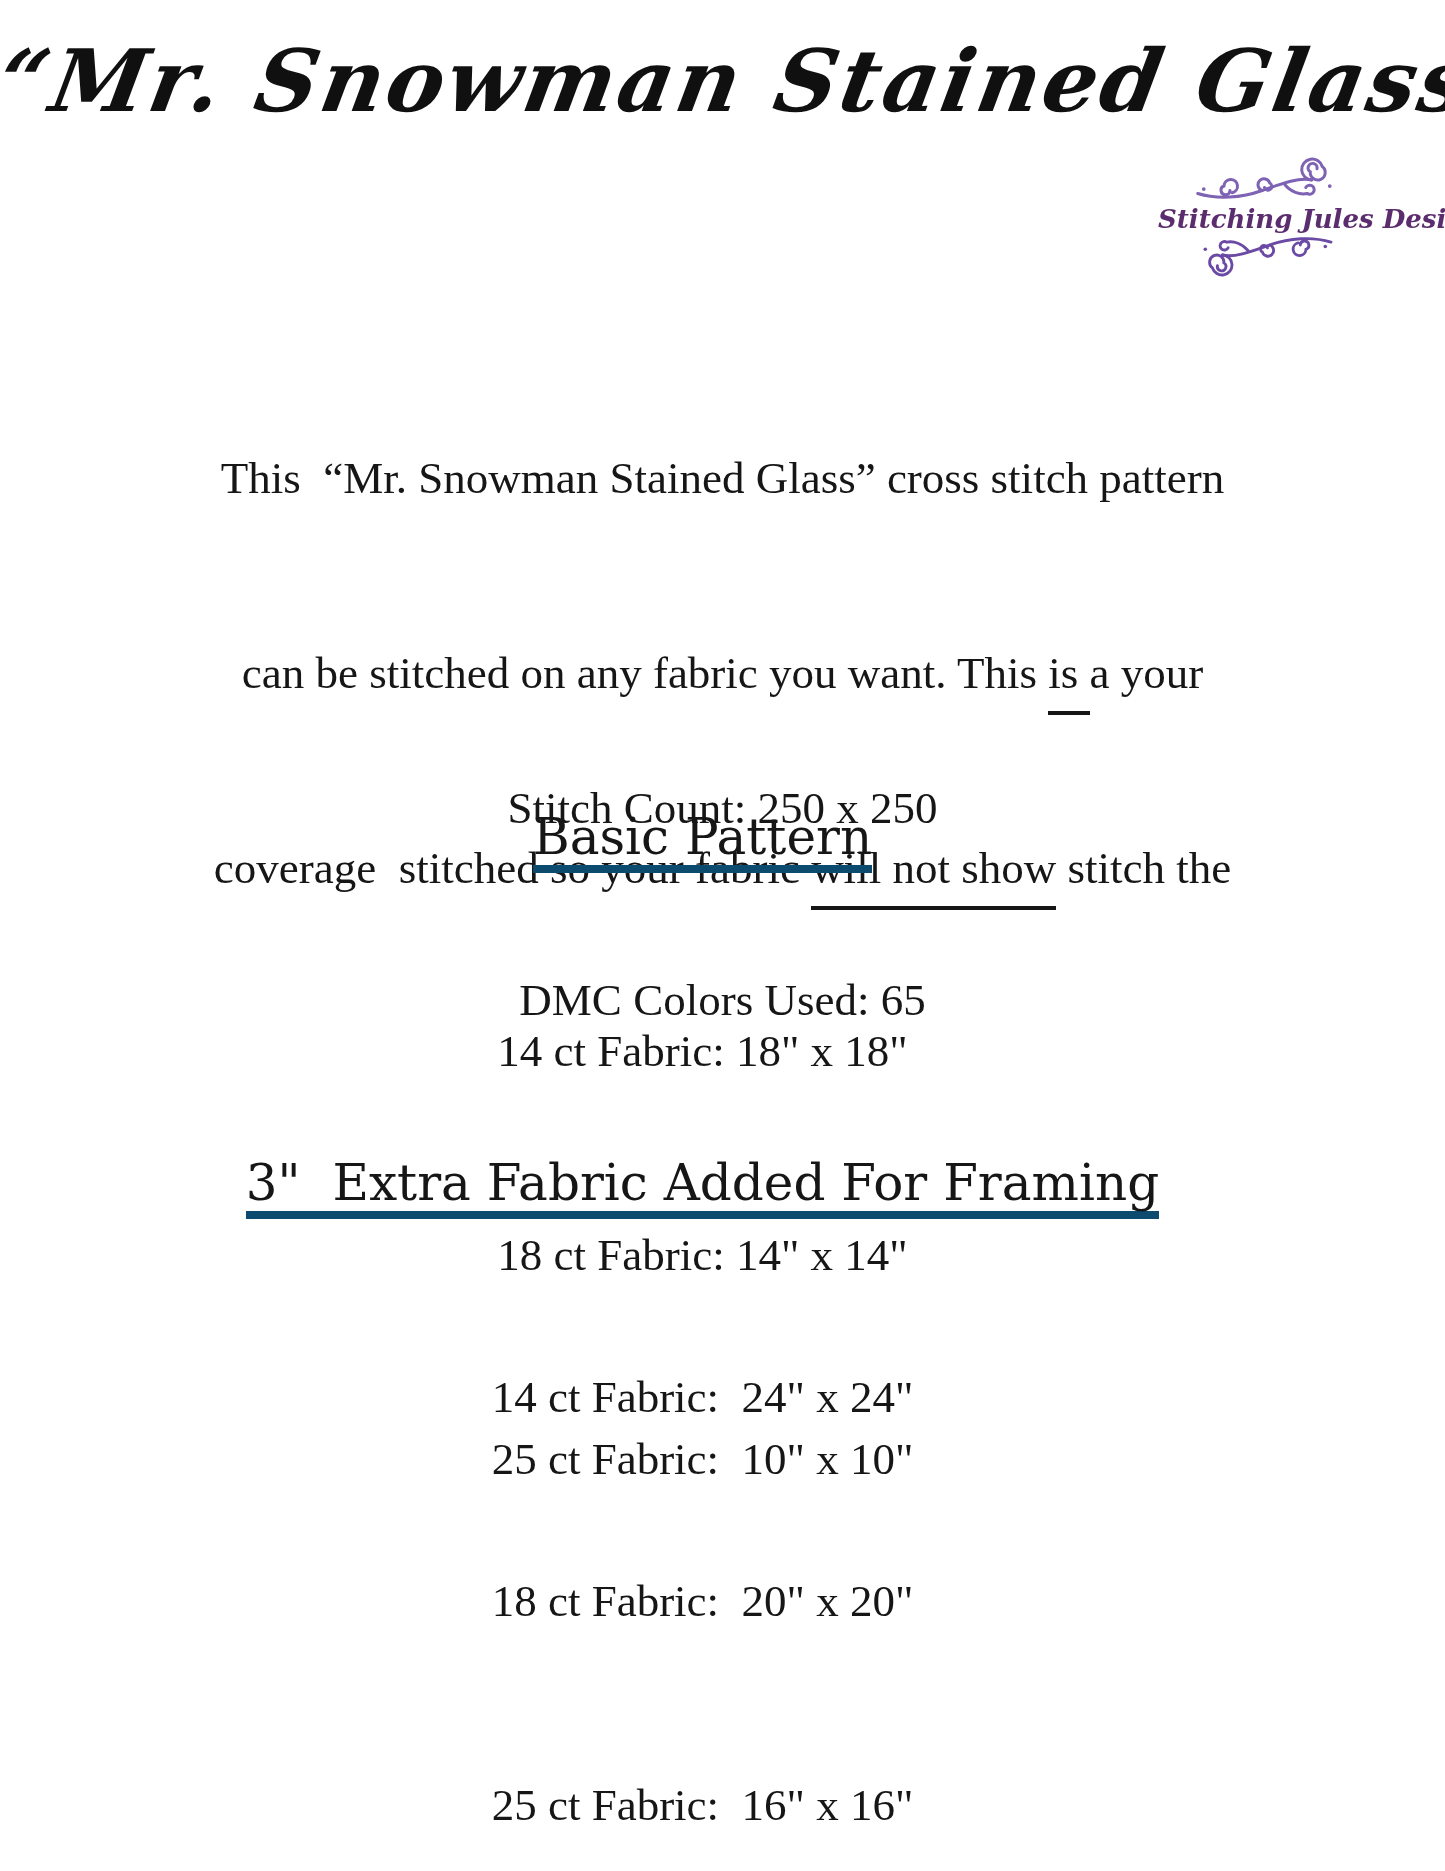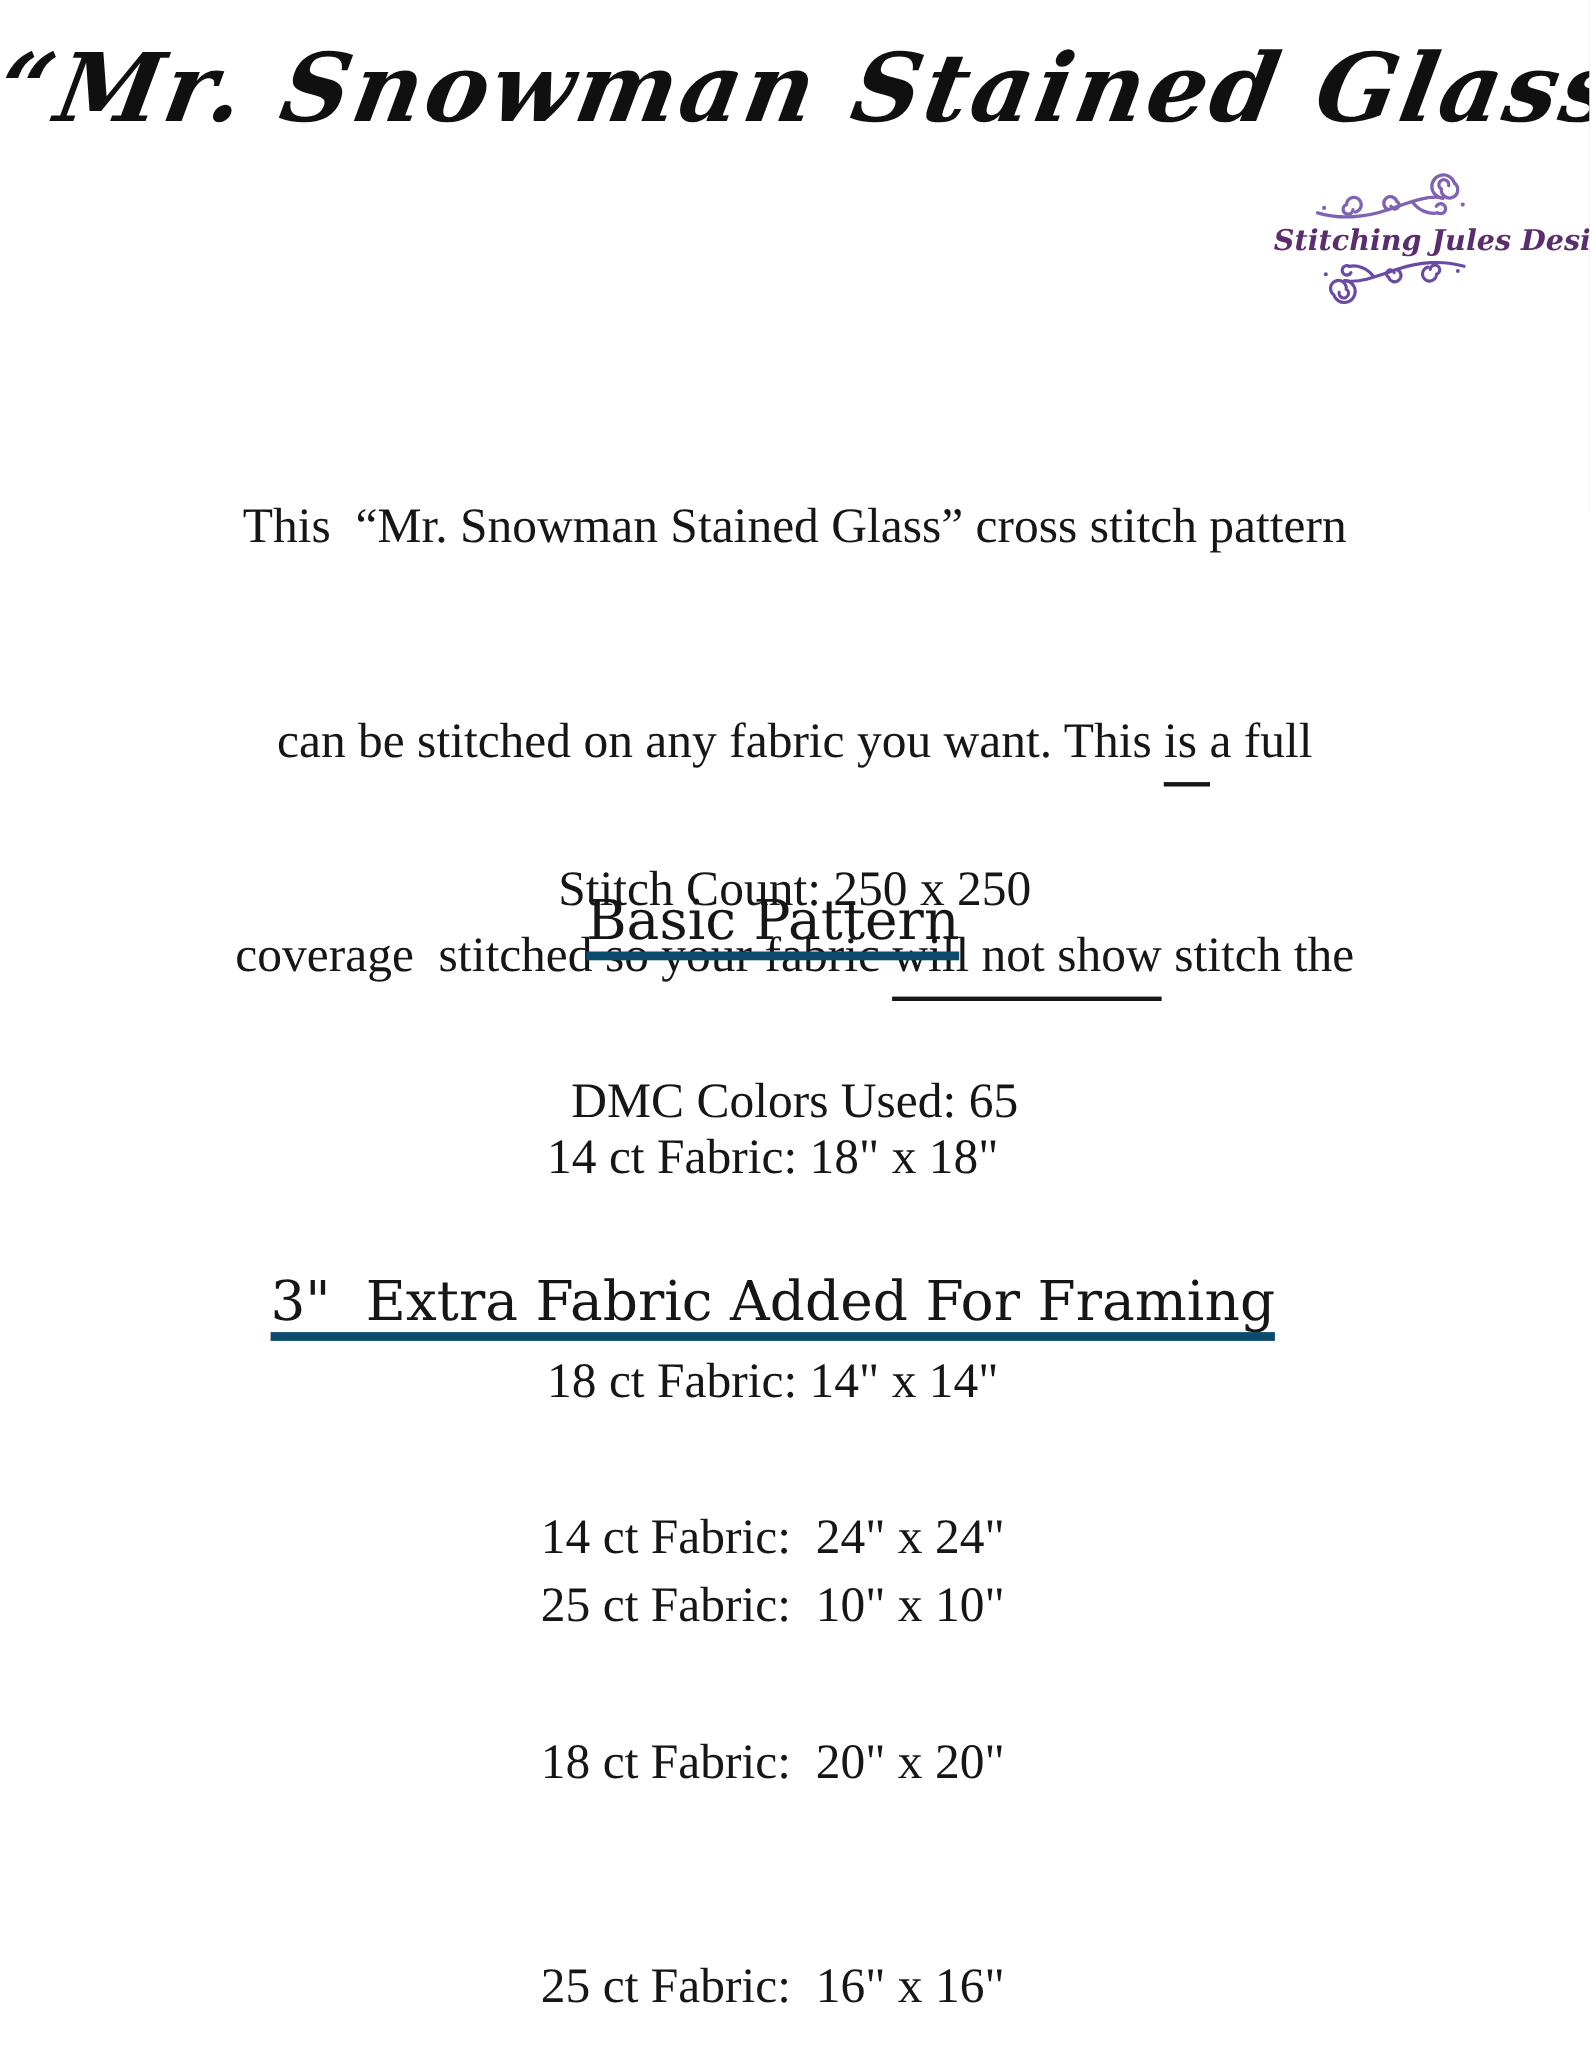--- a/index.html
+++ b/index.html
@@ -142,21 +142,21 @@
       <path d="M60,49 a9,9 0 1 0 -11,-9 a6,6 0 1 0 8,6"></path>
       <path d="M100,46 a8,8 0 1 1 10,-10 a5,5 0 1 1 -7,6"></path>
       <path d="M130,38 C138,48 150,52 160,50 a6,6 0 1 0 -2,-8"></path>
       <circle cx="22" cy="44" r="2.5" fill="#6b4aa5" stroke="none"></circle>
       <circle cx="190" cy="40" r="2.5" fill="#6b4aa5" stroke="none"></circle>
     </svg>
   </div>
 
   <div class="intro">
     <div class="iline"><span>This  “Mr. Snowman Stained Glass” cross stitch pattern</span></div>
-    <div class="iline"><span>can be stitched on any fabric you want. This </span><span class="u">is </span><span>a full</span></div>
+    <div class="iline"><span>can be stitched on any fabric you want. This </span><span class="u">is </span><span>a your</span></div>
     <div class="iline"><span>coverage  stitched so your fabric </span><span class="u">will not show</span><span> stitch the</span></div>
   </div>
 
   <div class="specs">
     <div>Stitch Count: 250 x 250</div>
     <div>DMC Colors Used: 65</div>
   </div>
 
   <div class="section basic">
     <div class="heading">Basic Pattern</div>

